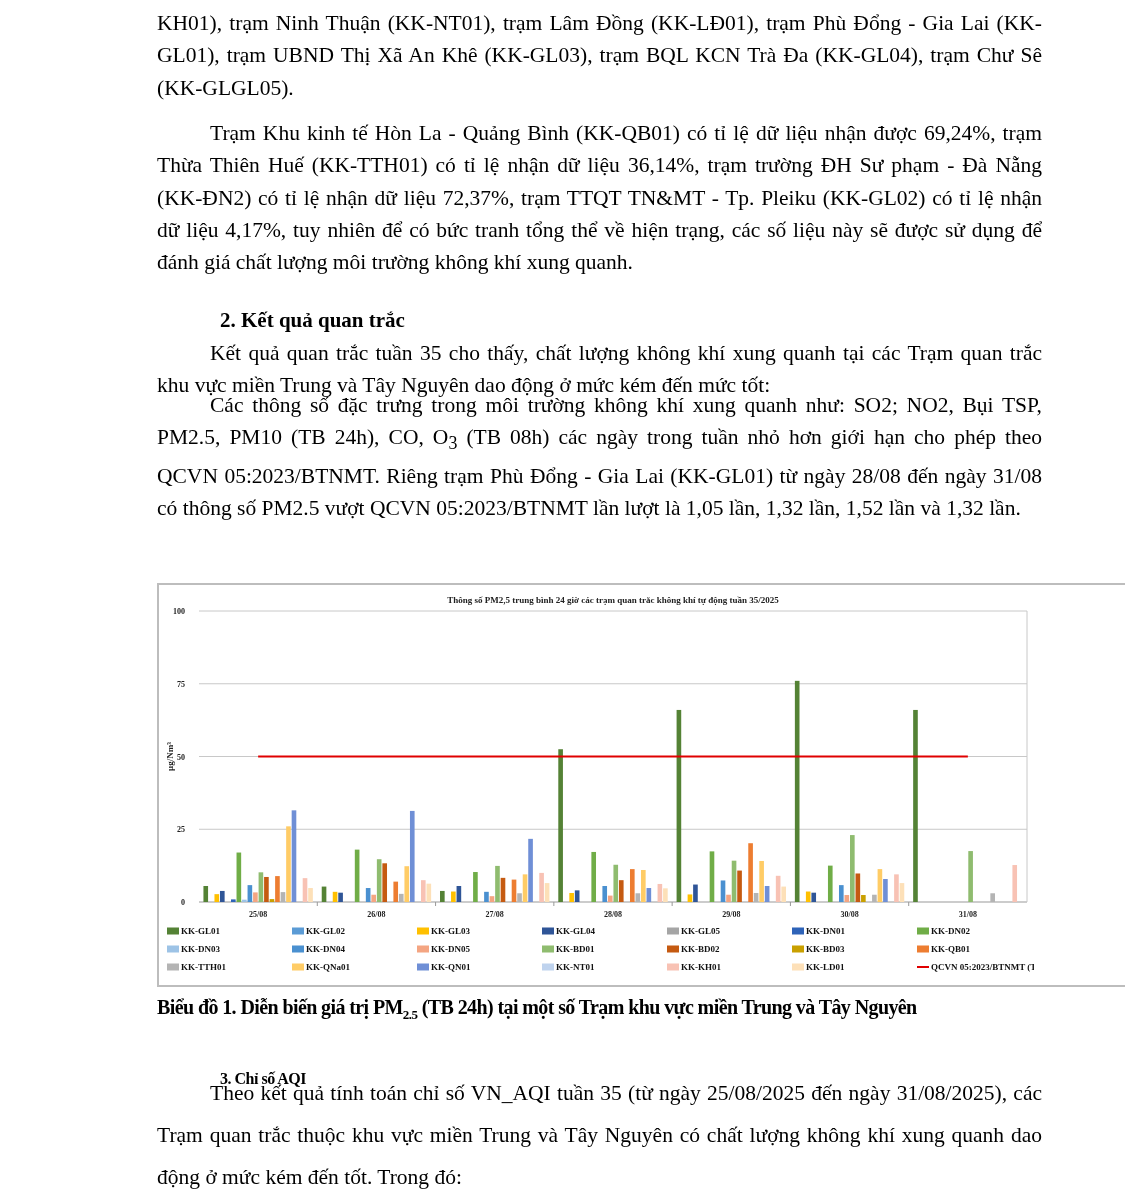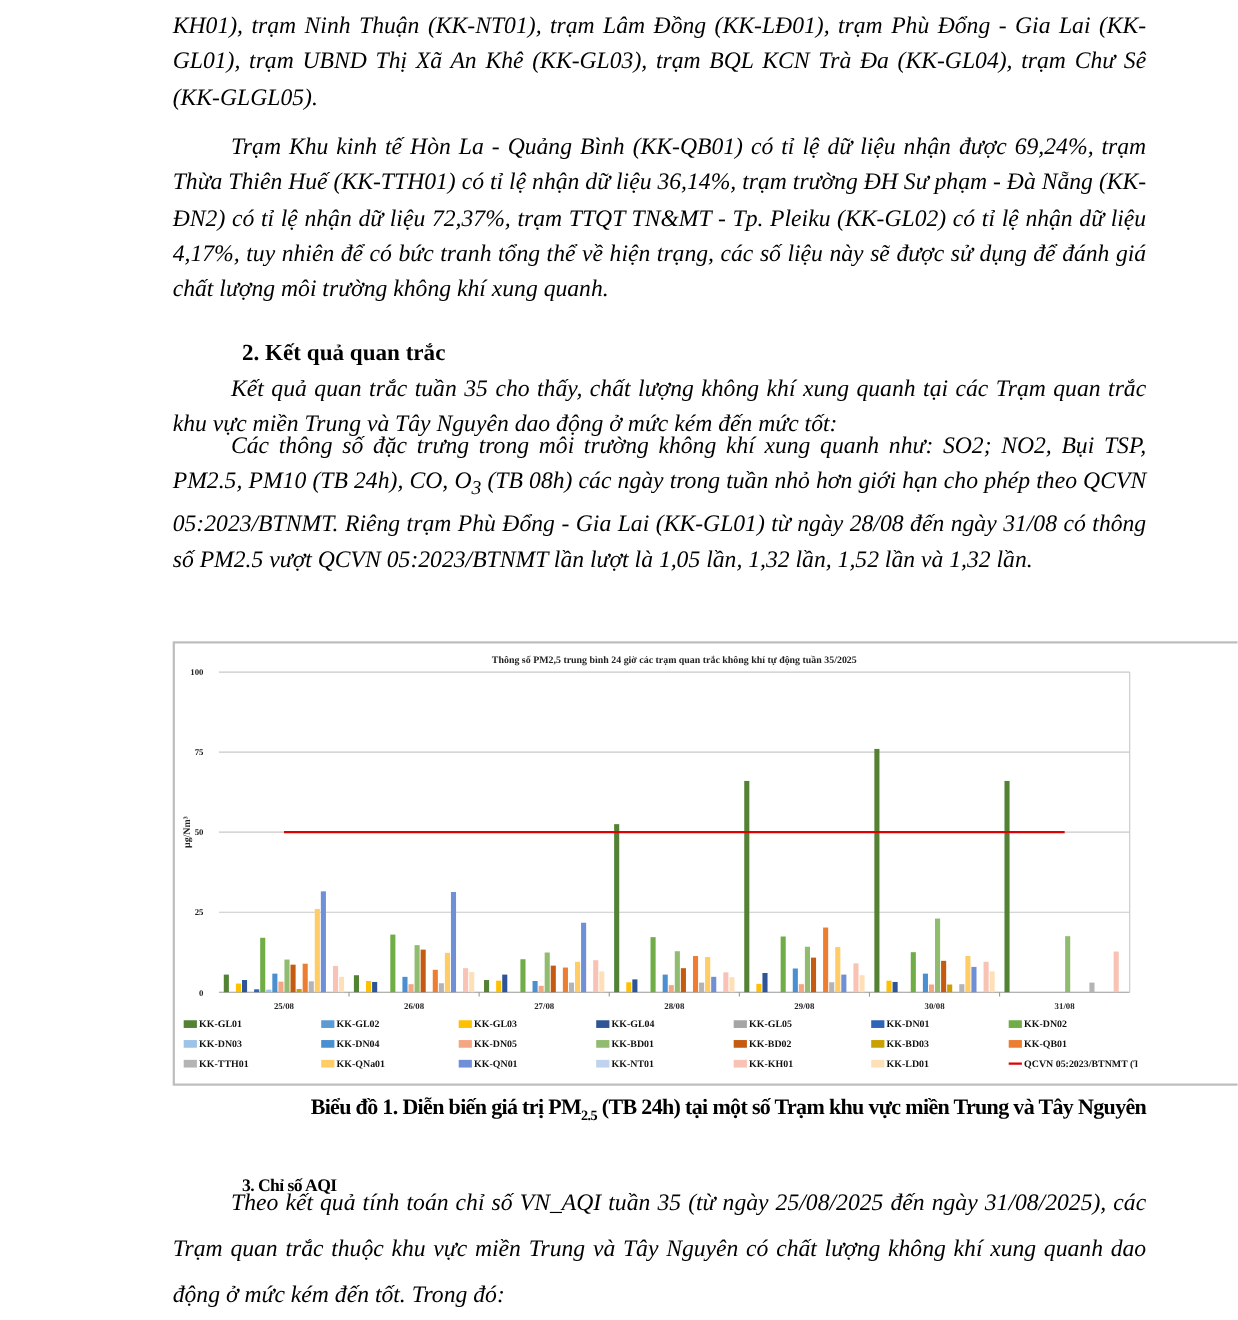--- a/index.html
+++ b/index.html
@@ -1,30 +1,30 @@
 <!DOCTYPE html>
 <html><head>
 <meta charset="utf-8">
 <style>
   html, body { margin:0; padding:0; background:#ffffff; }
   body { width:1125px; height:1200px; position:relative; overflow:hidden;
          font-family:"Liberation Serif", serif; color:#000; }
-  .para { position:absolute; left:157px; width:885px; font-size:21.5px; line-height:32.3px; margin:0;font-style:italic; }
+  .para { position:absolute; left:157px; width:885px; font-size:21.5px; line-height:32.3px; margin:0; }
   .para.just { text-align:justify; }
   .indent { text-indent:53px; }
   .h { position:absolute; font-weight:bold; font-size:21px; margin:12px; }
   #p1 { top:7px; }
   #p2 { top:117px; }
   #h2 { top:296px; left:208px; }
   #p3 { top:337px; }
   #p4 { top:389px; }
   #chart-box { position:absolute; left:157px; top:583px; width:1035px; height:404px;
                border:2px solid #bdbdbd; box-sizing:border-box; background:#fff; }
   #chart-svg { position:absolute; left:0; top:0; }
-  #caption { position:absolute; top:996px; left:157px; width:885px; text-align:right;
+  #caption { position:absolute; top:996px; left:157px; width:885px; text-align:left;
              font-weight:bold; font-size:20px; letter-spacing:-0.6px; margin:0; }
   #caption sub { font-size:13px; }
   #h3 { top:1058px; left:208px; font-size:16px; letter-spacing:-0.5px; }
   #p5 { top:1072px; line-height:42px; }
   .legend-text { font-family:"Liberation Serif", serif; font-size:9px; font-weight:bold; }
 </style>
 </head>
 <body>
 
 <p id="p1" class="para just">KH01), trạm Ninh Thuận (KK-NT01), trạm Lâm Đồng (KK-LĐ01), trạm Phù Đổng - Gia Lai (KK-GL01), trạm UBND Thị Xã An Khê (KK-GL03), trạm BQL KCN Trà Đa (KK-GL04), trạm Chư Sê (KK-GLGL05).</p>

